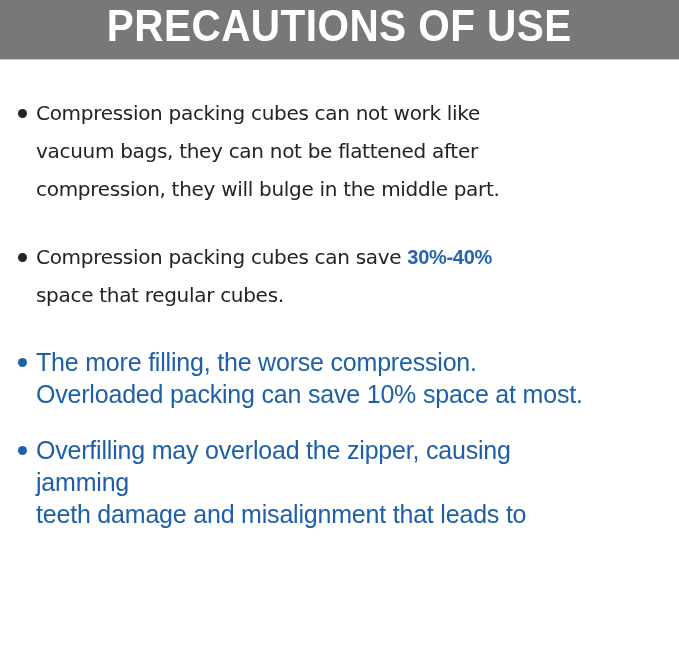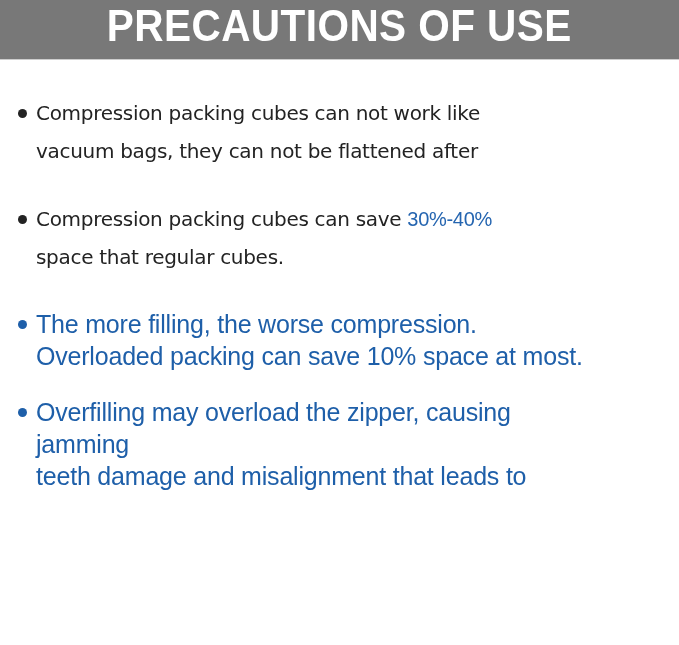--- a/index.html
+++ b/index.html
@@ -62,37 +62,38 @@
   .bullet-item.blue .line{
     font-family:"Liberation Sans", sans-serif;
     font-weight:400;
     font-size:25px;
     line-height:32px;
     letter-spacing:-0.2px;
     color:var(--blue);
   }
   .hl{
     font-family:"Liberation Sans", sans-serif;
-    font-weight:400;
+    font-weight:700;
     color:var(--highlight);
   }
 </style>
 </head>
 <body>
 
 <div class="page">
   <header class="header-bar">
     <h1>PRECAUTIONS OF USE</h1>
   </header>
   <main class="content">
       <div class="bullet-item dark">
         <span class="dot"></span>
         <div class="lines">
           <div class="line"><span>Compression packing cubes can not work like</span></div>
           <div class="line"><span>vacuum bags, they can not be flattened after</span></div>
+          <div class="line"><span>compression, they will bulge in the middle part.</span></div>
         </div>
       </div>
       <div class="bullet-item dark">
         <span class="dot"></span>
         <div class="lines">
           <div class="line"><span>Compression packing cubes can save </span><span class="hl">30%-40%</span></div>
           <div class="line"><span>space that regular cubes.</span></div>
         </div>
       </div>
       <div class="bullet-item blue">

